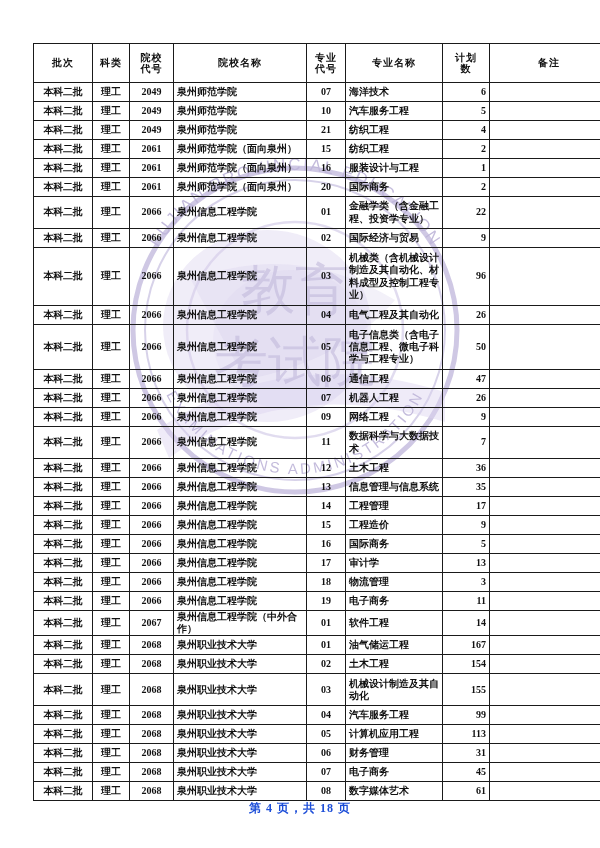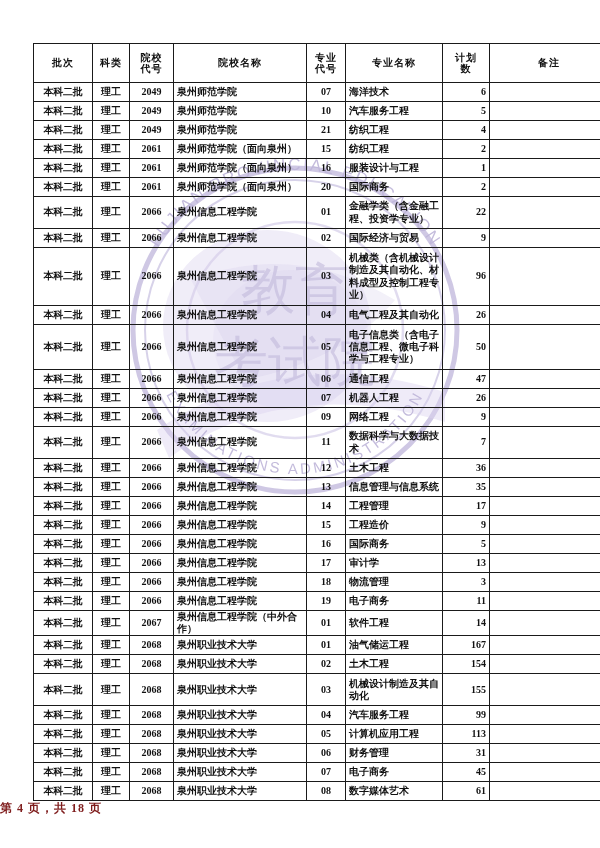--- a/index.html
+++ b/index.html
@@ -96,24 +96,24 @@
   th.h-zyname { width: 90px; }
   th.h-jhs    { width: 40px; }
   th.h-beizhu { width: 112px; }
 
   
   #page-footer {
     position: absolute;
     left: 0;
     top: 800px;
     width: 600px;
-    text-align: left;
+    text-align: center;
     font-size: 12px;
     font-weight: bold;
-    color: #7f1d1d;
+    color: #1d4ed8;
     letter-spacing: 1px;
     z-index: 2;
   }
 </style>
 </head>
 <body>
 
 <div id="watermark-layer">
   <div class="seal-wrap">
     <svg viewBox="0 0 400 400" width="400" height="400" aria-hidden="true">

